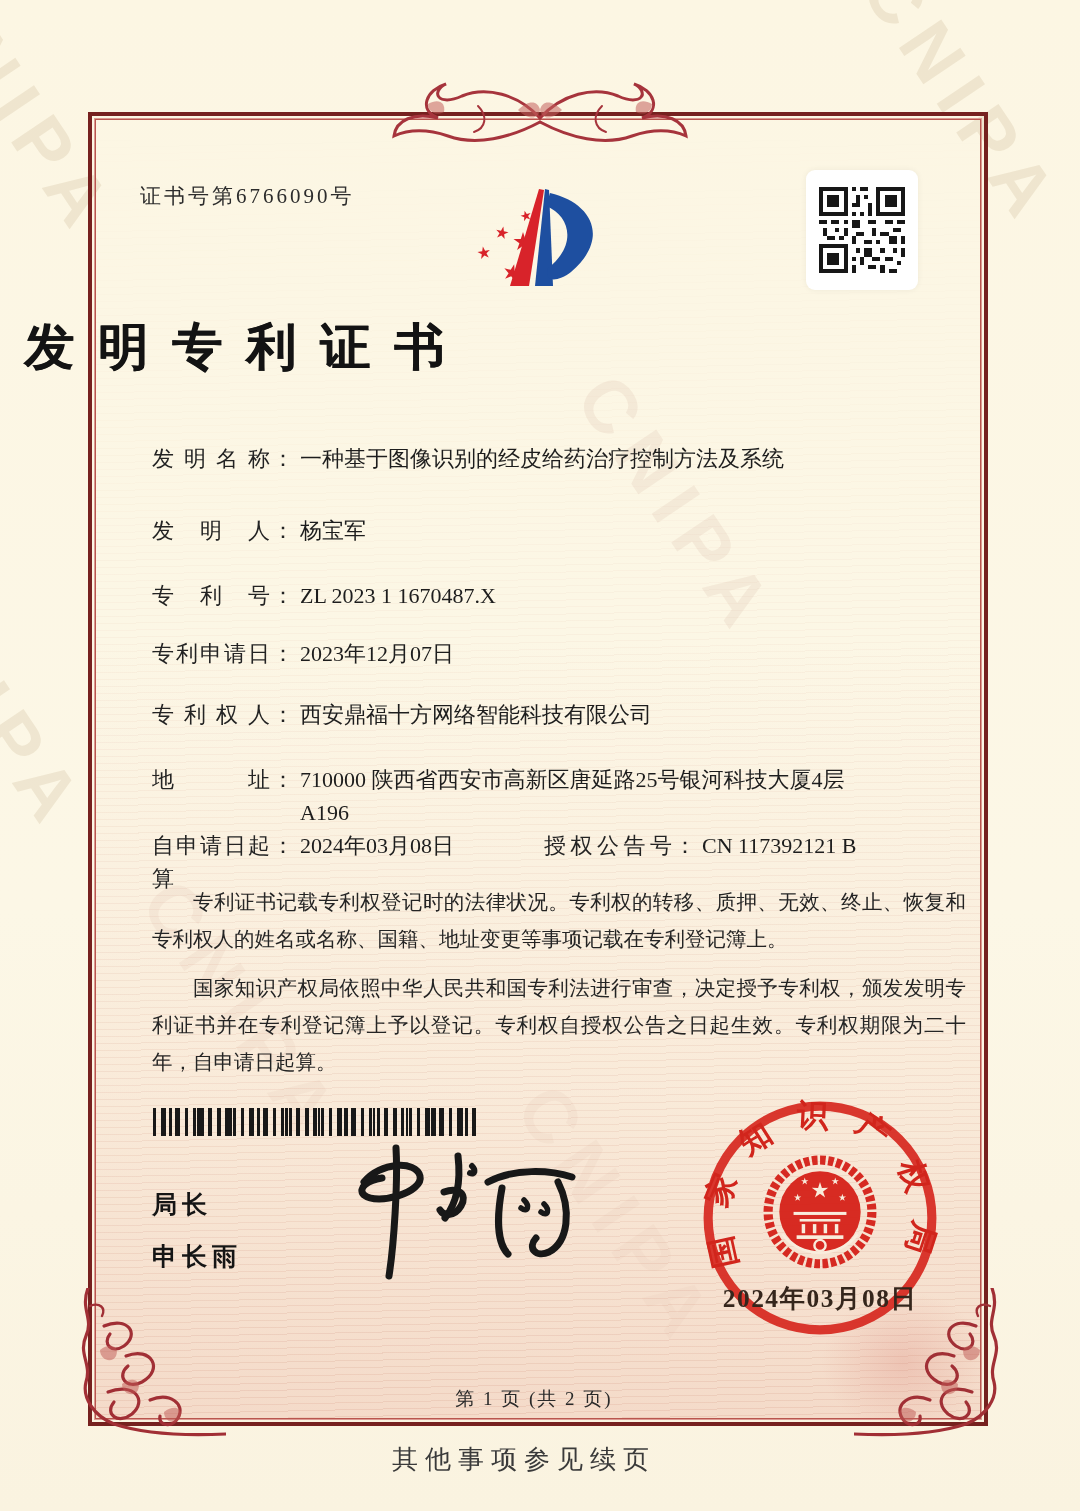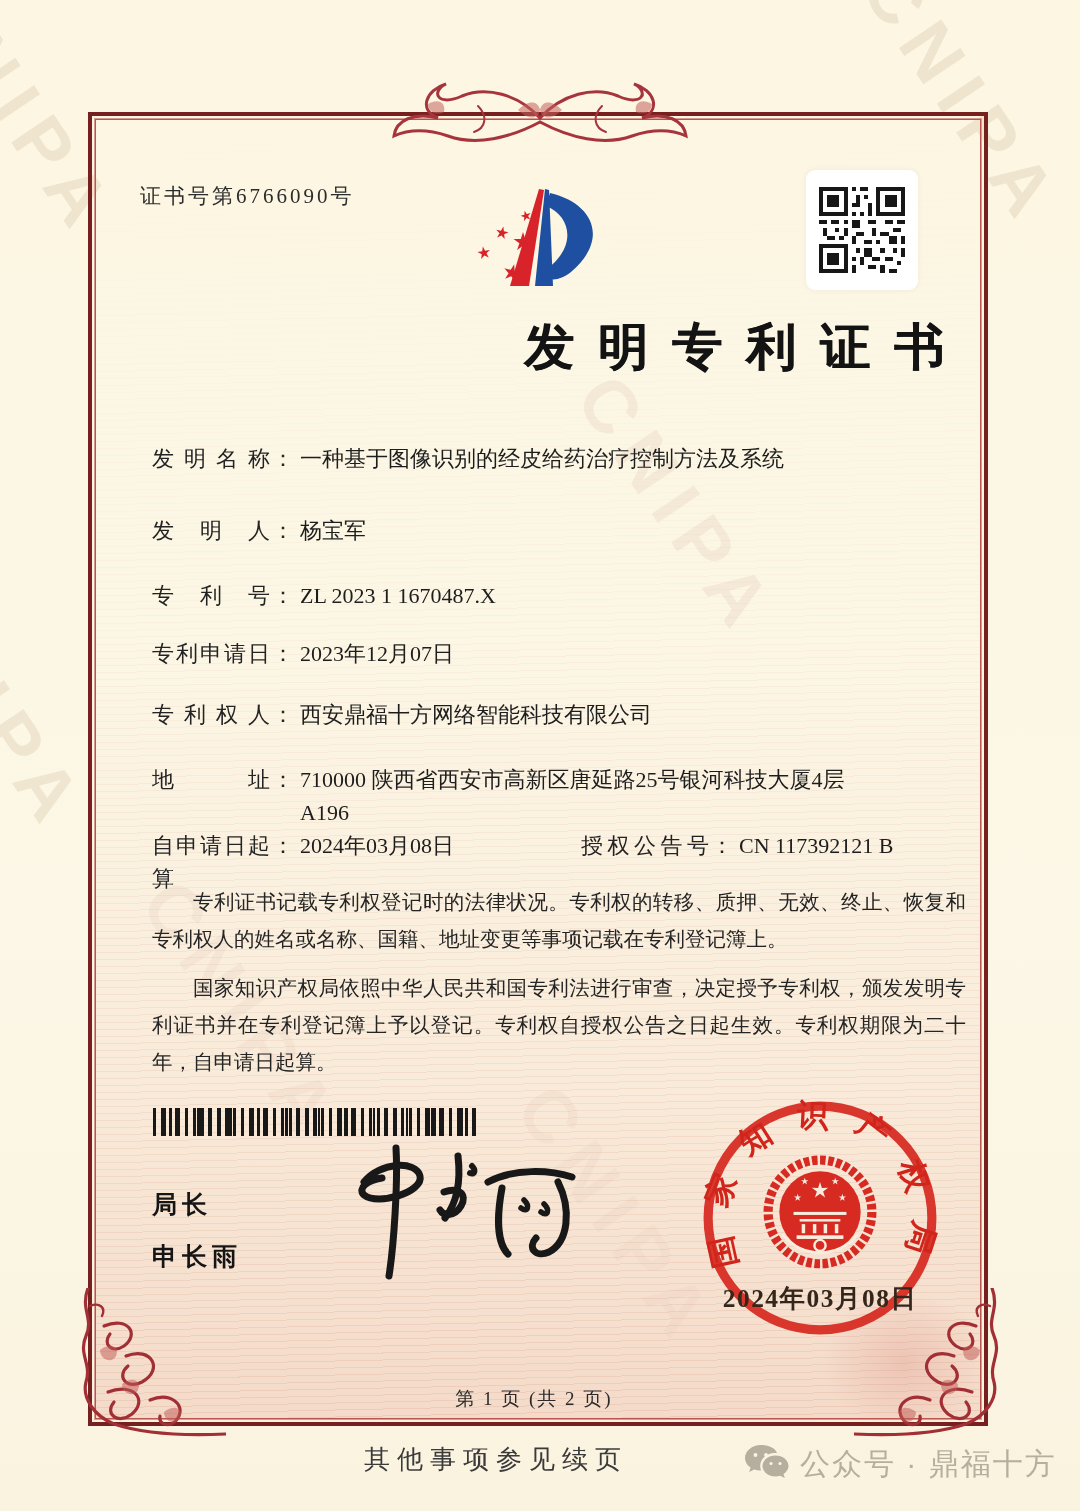--- a/index.html
+++ b/index.html
@@ -28,51 +28,51 @@
   .top-orn{position:absolute;left:368px;top:76px;width:344px;height:84px;}
   .corner-fl{position:absolute;width:152px;height:150px;}
   .corner-fl.bl{left:74px;top:1288px;}
   .corner-fl.br{left:854px;top:1288px;transform:scaleX(-1);}
   
   .cert-no{position:absolute;left:140px;top:182px;font-size:21px;letter-spacing:3px;color:#2c2c2c;}
   .logo{position:absolute;left:455px;top:176px;width:162px;height:138px;}
   .qr-box{position:absolute;left:806px;top:170px;width:112px;height:120px;background:#ffffff;
     border-radius:9px;box-shadow:0 0 6px rgba(0,0,0,0.06);}
   .qr-box svg{position:absolute;left:13px;top:17px;width:86px;height:86px;}
-  .doc-title{position:absolute;left:0;top:314px;width:968px;text-align:right;
+  .doc-title{position:absolute;left:0;top:314px;width:968px;text-align:left;
     font-size:50px;font-weight:700;letter-spacing:24px;text-indent:24px;color:#131313;
     text-shadow:0.7px 0 0 #131313;}
   
   .row{position:absolute;left:152px;width:816px;font-size:22px;line-height:33px;display:flex;align-items:flex-start;}
   .lbl{display:inline-block;width:118px;text-align:justify;text-align-last:justify;flex:0 0 118px;color:#232323;}
   .colon{display:inline-block;margin:0 6px 0 2px;color:#232323;}
   .val{color:#1d1d1d;}
   .val-wrap{max-width:566px;}
   .row .sub{position:absolute;left:392px;top:0;display:flex;}
-  .row .sub .lbl{width:128px;flex:0 0 128px;margin-left:37px;}
+  .row .sub .lbl{width:128px;flex:0 0 128px;}
   
   .paras{position:absolute;left:152px;top:884px;width:814px;font-size:20.5px;line-height:37px;
     text-align:justify;color:#242424;}
   .paras p{margin:0 0 12px 0;text-indent:2em;}
   
   .barcode{position:absolute;left:153px;top:1108px;width:324px;height:28px;
     background:
       repeating-linear-gradient(90deg,#181818 0 3px,rgba(0,0,0,0) 3px 8px),
       repeating-linear-gradient(90deg,#181818 0 2px,rgba(0,0,0,0) 2px 11px),
       repeating-linear-gradient(90deg,rgba(0,0,0,0) 0 17px,#181818 17px 19px,rgba(0,0,0,0) 19px 29px);}
   .signer-title{position:absolute;left:152px;top:1188px;font-family:Liberation Sans, sans-serif;
     font-weight:700;font-size:25px;letter-spacing:5px;color:#151515;}
   .signer-name{position:absolute;left:152px;top:1240px;font-family:"Liberation Sans","DejaVu Sans",sans-serif;
     font-weight:700;font-size:25px;letter-spacing:5px;color:#151515;}
   .signature{position:absolute;left:306px;top:1140px;width:286px;height:146px;}
   .seal{position:absolute;left:700px;top:1098px;width:240px;height:240px;}
   .page-ind{position:absolute;left:0;top:1386px;width:1068px;text-align:center;font-size:19px;
     letter-spacing:2px;color:#2a2a2a;}
   .foot-note{position:absolute;left:0;top:1442px;width:992px;text-align:center;font-size:26px;
-    letter-spacing:7px;color:#3a3a3a;}
+    letter-spacing:7px;color:#3a3a3a;padding-left:28px;}
   .wechat{position:absolute;left:744px;top:1443px;display:flex;align-items:center;gap:10px;opacity:0.85;}
   .wechat svg{width:46px;height:42px;}
   .wechat-label{font-family:"Liberation Sans","DejaVu Sans",sans-serif;font-size:30px;
     letter-spacing:2px;color:#aba294;}
 </style>
 </head>
 <body>
 
 <div class="canvas">
 
@@ -318,29 +318,14 @@
       <circle cx="0" cy="33" r="5.5" fill="none" stroke="#f9ecdc" stroke-width="2.4"></circle>
       <path d="M-37,22 C-28,34 -14,40 0,40 C14,40 28,34 37,22" fill="none" stroke="#f9ecdc" stroke-width="2.6"></path>
     </g>
     <text x="118" y="206" text-anchor="middle" font-size="25" font-weight="700" fill="#35261c" font-family="Liberation Serif, DejaVu Serif, serif" letter-spacing="1.5">2024年03月08日</text>
   </svg>
 
   <div class="page-ind">第 1 页 (共 2 页)</div>
 
   <div class="foot-note">其他事项参见续页</div>
 
-  <div class="wechat">
-    <svg viewBox="0 0 46 42">
-      <g fill="#aba294">
-        <path d="M17,2 C8,2 1,8 1,15 C1,19 3.2,22.3 6.6,24.5 L5.2,29 L10.3,26.4 C12.4,27.1 14.6,27.5 17,27.4 C16.5,26 16.2,24.6 16.2,23 C16.2,15.6 23,10 31,10 C31.7,10 32.4,10 33,10.1 C31.6,5.4 25,2 17,2 Z"></path>
-        <path d="M31.5,12.5 C24.3,12.5 18.5,17.3 18.5,23 C18.5,28.7 24.3,33.5 31.5,33.5 C33.1,33.5 34.7,33.2 36.2,32.7 L40.8,35 L39.5,31.1 C42.3,29.2 44.5,26.3 44.5,23 C44.5,17.3 38.7,12.5 31.5,12.5 Z"></path>
-      </g>
-      <g fill="#fcf5e4">
-        <circle cx="11.5" cy="12" r="1.9"></circle>
-          <circle cx="22" cy="12" r="1.9"></circle>
-        <circle cx="27" cy="20.5" r="1.6"></circle>
-          <circle cx="36" cy="20.5" r="1.6"></circle>
-      </g>
-    </svg>
-    <span class="wechat-label">公众号 · 鼎福十方</span>
-  </div>
 
 </div>
 
 </body></html>

